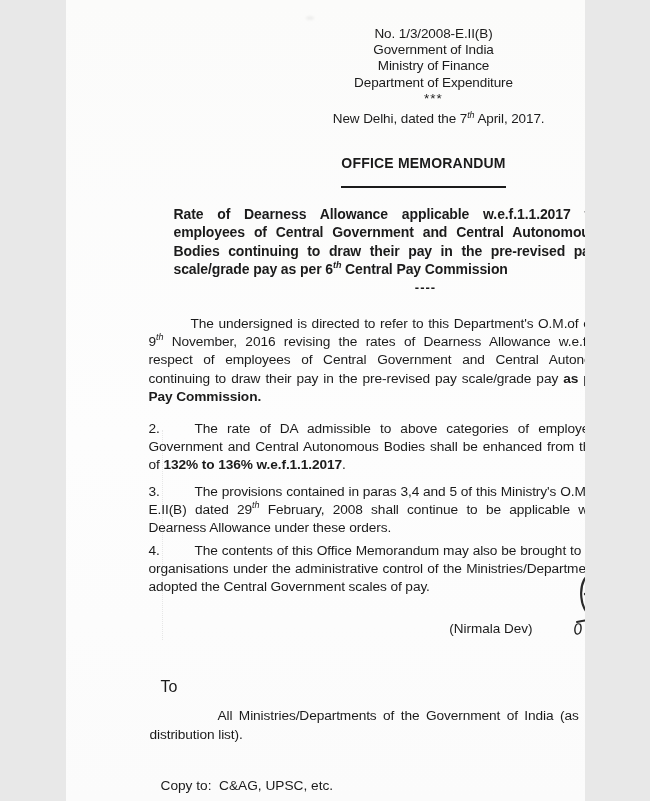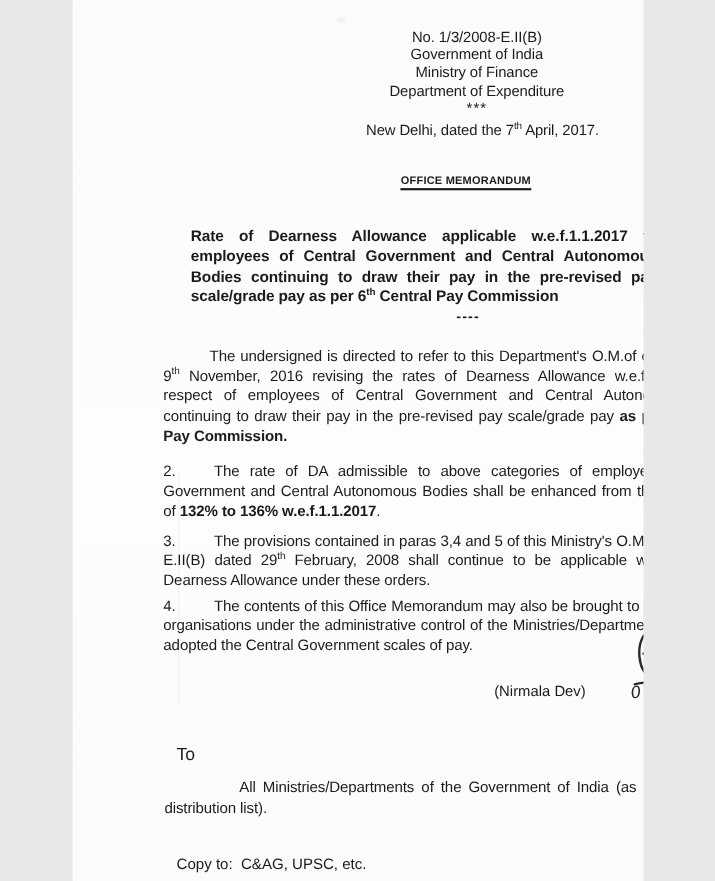--- a/index.html
+++ b/index.html
@@ -13,37 +13,37 @@
     overflow:hidden;
     -webkit-font-smoothing:antialiased;
   }
   .abs{position:absolute;}
   
   .hdr{top:26px;left:43px;width:650px;text-align:center;font-size:13.5px;line-height:16.2px;letter-spacing:-0.1px;}
   .hdr .stars{letter-spacing:1px;}
   .dateline{top:111px;right:40px;font-size:13.5px;letter-spacing:-0.1px;}
   
   .title-wrap{top:154px;left:33px;width:650px;text-align:center;}
-  .title{display:inline-block;font-weight:bold;font-size:10px;letter-spacing:0.2px;
-         border-bottom:2px solid #1b1b1b;padding-bottom:1px;}
+  .title{display:inline-block;font-weight:bold;font-size:14px;letter-spacing:0.2px;
+         border-bottom:2px solid #1b1b1b;padding-bottom:15px;}
   
   .subject-row{top:205px;left:108px;width:500px;display:flex;}
   .subject-label{width:75px;flex:0 0 75px;font-size:13.5px;}
   .subject-text{width:424px;flex:0 0 424px;font-weight:bold;font-size:14px;line-height:18.3px;
                 text-align:justify;letter-spacing:-0.1px;}
   .divider{top:280px;left:110px;width:500px;text-align:center;font-weight:bold;letter-spacing:1px;font-size:13px;}
   
   .para{left:83px;width:528px;text-align:justify;font-size:13.7px;line-height:18.3px;letter-spacing:-0.1px;}
   .p1{top:301px;text-indent:42px;}
   .p2{top:406px;}
   .p3{top:469px;}
   .p4{top:528px;}
   .num{display:inline-block;width:46px;text-indent:0;}
   .b{font-weight:bold;}
-  sup{font-size:9px;line-height:0;vertical-align:super;}
+  sup{font-size:9px;line-height:0;vertical-align:super;font-style:italic;}
   
   .sig-svg{top:572px;left:505px;width:112px;height:68px;}
   .sig-svg path{fill:none;stroke:#2a2a2a;stroke-linecap:round;stroke-linejoin:round;}
   .hand-date{font-family:"DejaVu Sans",sans-serif;font-size:15px;font-style:italic;
              letter-spacing:1.5px;fill:#262626;}
   .sig-name{top:621px;right:52px;font-size:13.5px;}
   .sig-desig{top:640px;right:40px;font-size:13.5px;}
   
   .to-label{top:678px;left:95px;font-size:16px;}
   .address{top:707px;left:84px;width:514px;text-align:justify;text-indent:68px;

